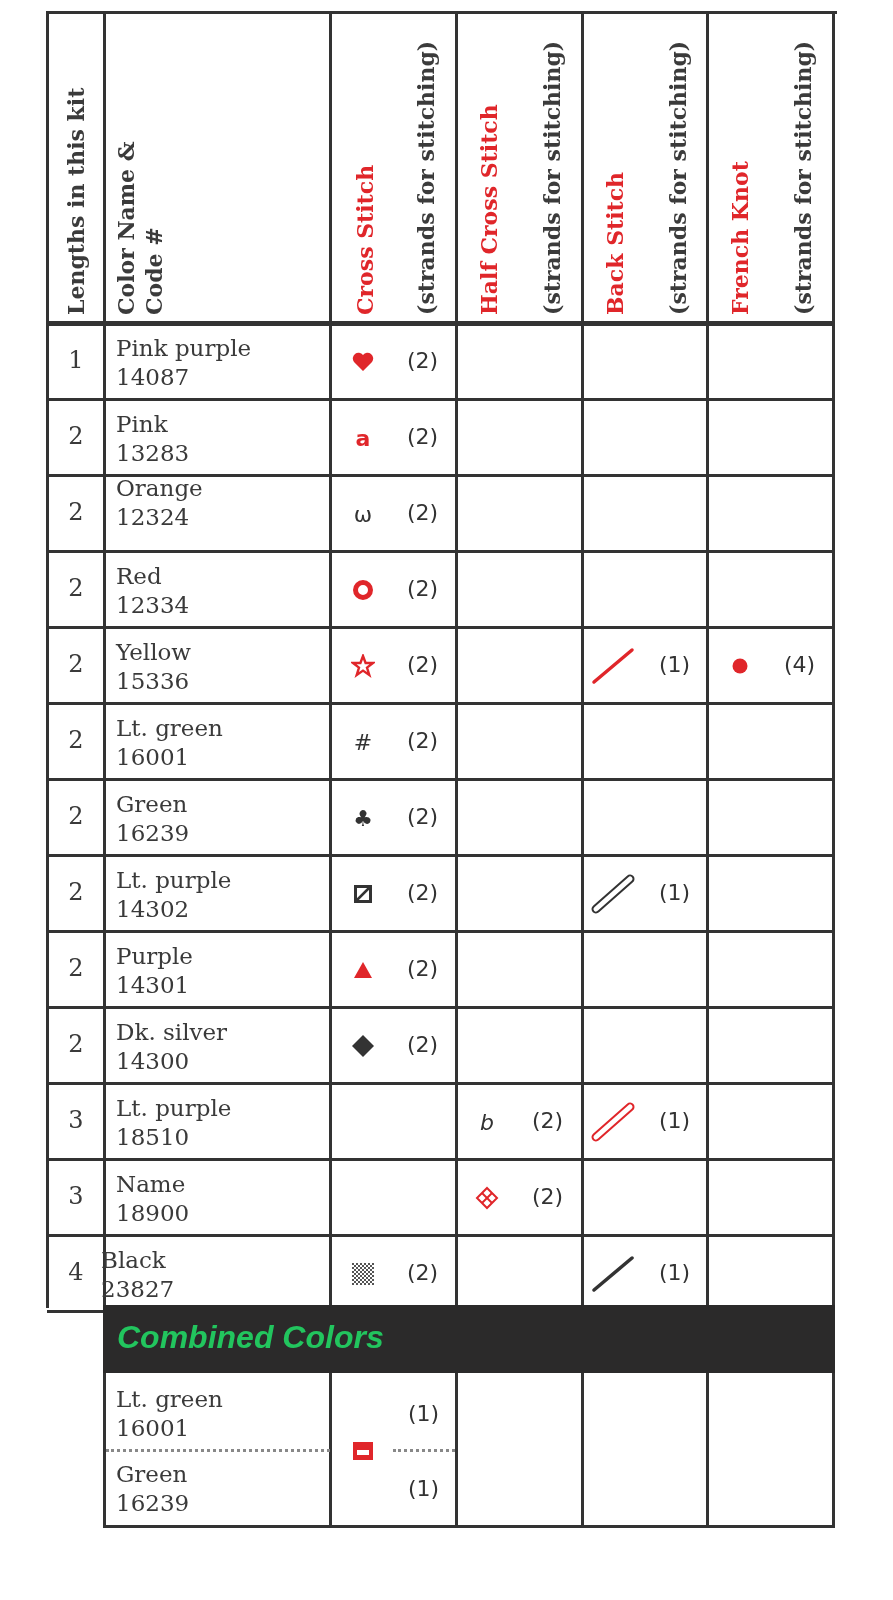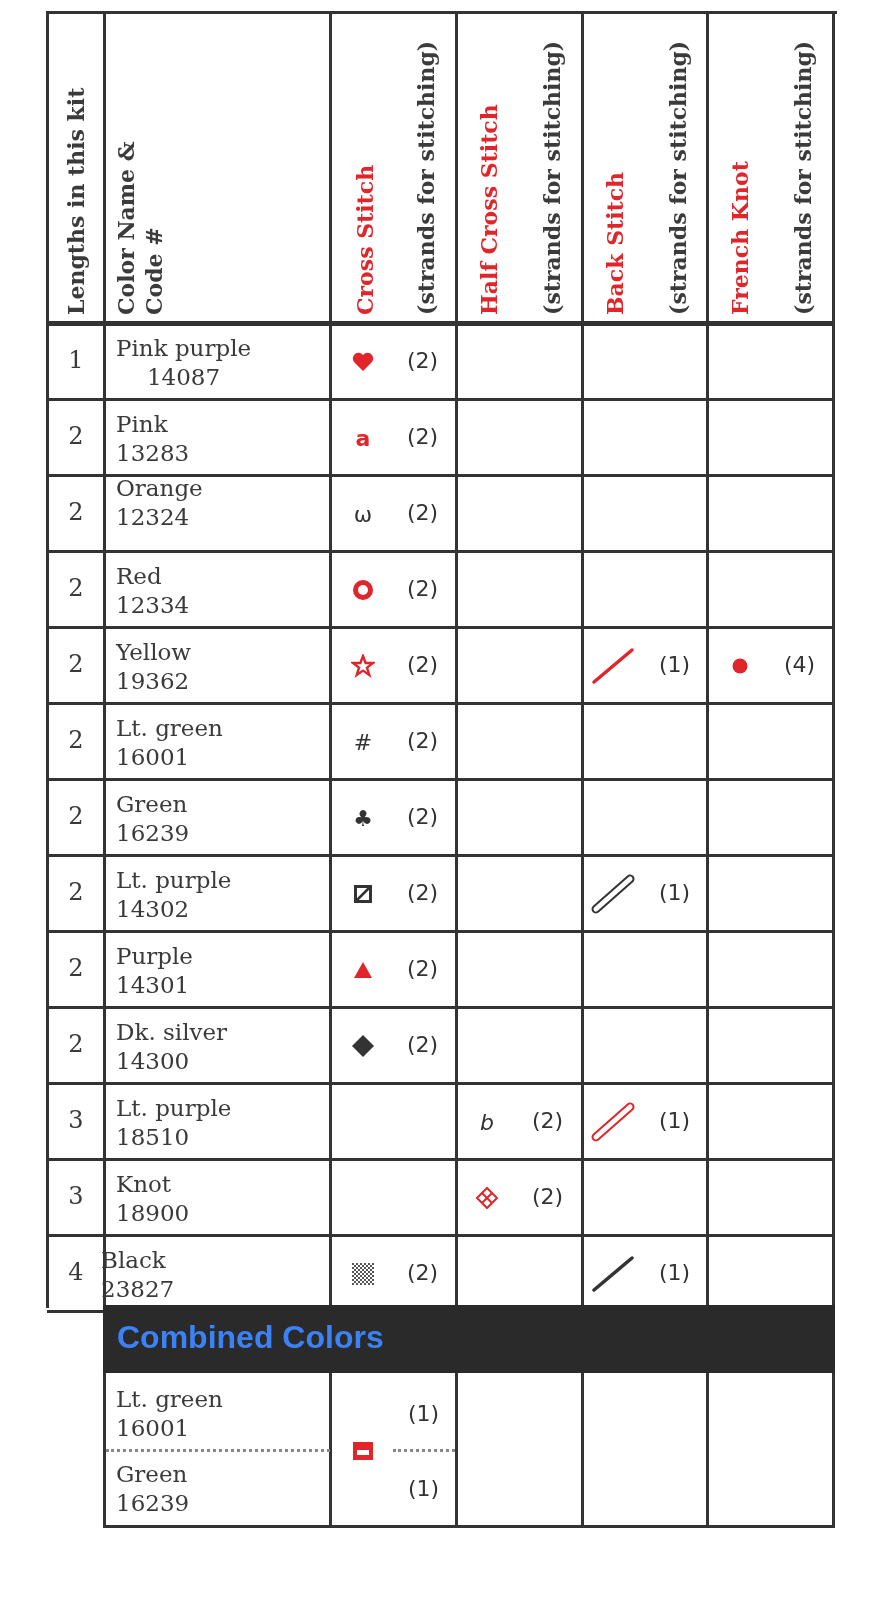--- a/index.html
+++ b/index.html
@@ -10,22 +10,22 @@
   .vl { position:absolute; background:#333; width:3px; }
   .hdr-text { position:absolute; transform-origin:left top; transform:rotate(-90deg);
               white-space:nowrap; font-weight:bold; font-size:22px; line-height:26px; }
   .hdr-black { color:#3b3b3b; }
   .hdr-red { color:#e0262a; }
   .cell-num { position:absolute; width:58px; text-align:center; font-size:24px; }
   .cell-name { position:absolute; font-size:23px; line-height:29px; color:#3a3a3a; }
   .strand { position:absolute; font-size:22px; font-family:"DejaVu Sans", "Liberation Sans", sans-serif; color:#333; }
   .sym { position:absolute; display:flex; align-items:center; justify-content:center; width:30px; height:30px; }
   .band { position:absolute; background:#2b2a2a; }
-  .band-text { position:absolute; color:#3b82f6; font-family:"Liberation Sans", "DejaVu Sans", sans-serif;
-               font-weight:bold; font-size:32px; }
+  .band-text { position:absolute; color:#22c55e; font-family:"Liberation Sans", "DejaVu Sans", sans-serif;
+               font-weight:bold; font-style:italic; font-size:32px; }
   .dotline { position:absolute; height:0; border-top:3px dotted #888; }
 </style>
 </head>
 <body>
 
 <div class="abs" style="left:47px;top:12px;width:790px;height:1296px;"></div>
 
 <div class="hl" style="left:47px;top:11px;width:790px;"></div>
 <div class="vl" style="left:46px;top:11px;height:1297px;"></div>
 <div class="vl" style="left:832px;top:11px;height:1517px;"></div>
@@ -49,21 +49,21 @@
 <div class="hdr-text hdr-black" style="left:539px;top:315px;">(strands for stitching)</div>
 <div class="hdr-text hdr-red" style="left:602px;top:315px;">Back Stitch</div>
 <div class="hdr-text hdr-black" style="left:665px;top:315px;">(strands for stitching)</div>
 <div class="hdr-text hdr-red" style="left:727px;top:315px;">French Knot</div>
 <div class="hdr-text hdr-black" style="left:790px;top:315px;">(strands for stitching)</div>
 
 <div id="rows">
     <div class="hl" style="left:47px;top:398px;width:788px;"></div>
     <div class="abs" style="left:47px;top:324px;width:788px;height:76px;"></div>
     <div class="cell-num" style="left:47px;top:346px;">1</div>
-    <div class="cell-name" style="left:116px;top:334px;text-align:center;">
+    <div class="cell-name" style="left:116px;top:334px;">
       <div>Pink purple</div>
       <div>14087</div>
     </div>
     <div class="sym" style="left:348px;top:341px;width:30px;height:42px;">
       <svg width="22" height="20" viewBox="0 0 22 20">
         <path d="M11 19 L2 10 A5 5 0 0 1 11 3 A5 5 0 0 1 20 10 Z" fill="#e0262a"></path>
       </svg>
     </div>
     <div class="strand" style="left:407px;top:348px;">(2)</div>
     <div class="hl" style="left:47px;top:474px;width:788px;"></div>
@@ -99,21 +99,21 @@
       <svg width="22" height="22" viewBox="0 0 22 22">
         <circle cx="11" cy="11" r="7.5" fill="none" stroke="#e0262a" stroke-width="5"></circle>
       </svg>
     </div>
     <div class="strand" style="left:407px;top:576px;">(2)</div>
     <div class="hl" style="left:47px;top:702px;width:788px;"></div>
     <div class="abs" style="left:47px;top:628px;width:788px;height:76px;"></div>
     <div class="cell-num" style="left:47px;top:650px;">2</div>
     <div class="cell-name" style="left:116px;top:638px;">
       <div>Yellow</div>
-      <div>19362</div>
+      <div>15336</div>
     </div>
     <div class="sym" style="left:348px;top:645px;width:30px;height:42px;">
       <svg width="24" height="24" viewBox="0 0 24 24">
         <polygon points="12,2 14.6,9 22,9 16,13.6 18.3,21 12,16.6 5.7,21 8,13.6 2,9 9.4,9" fill="none" stroke="#e0262a" stroke-width="2.4"></polygon>
       </svg>
     </div>
     <div class="strand" style="left:407px;top:652px;">(2)</div>
     <div class="sym" style="left:590px;top:645px;width:46px;height:42px;">
       <svg width="46" height="40" viewBox="0 0 46 40">
         <line x1="4" y1="36" x2="42" y2="4" stroke="#e0262a" stroke-width="3.5" stroke-linecap="round"></line>
@@ -210,21 +210,21 @@
       <svg width="46" height="42" viewBox="0 0 46 42">
         <line x1="6" y1="36" x2="40" y2="6" stroke="#e0262a" stroke-width="9" stroke-linecap="round"></line>
         <line x1="6" y1="36" x2="40" y2="6" stroke="#fff" stroke-width="5" stroke-linecap="round"></line>
       </svg>
     </div>
     <div class="strand" style="left:659px;top:1108px;">(1)</div>
     <div class="hl" style="left:47px;top:1234px;width:788px;"></div>
     <div class="abs" style="left:47px;top:1160px;width:788px;height:76px;"></div>
     <div class="cell-num" style="left:47px;top:1182px;">3</div>
     <div class="cell-name" style="left:116px;top:1170px;">
-      <div>Knot</div>
+      <div>Name</div>
       <div>18900</div>
     </div>
     <div class="sym" style="left:472px;top:1177px;width:30px;height:42px;">
       <svg width="24" height="24" viewBox="0 0 24 24">
         <g fill="none" stroke="#e0262a" stroke-width="2">
           <polygon points="12,2 22,12 12,22 2,12"></polygon>
           <line x1="7" y1="7" x2="17" y2="17"></line>
           <line x1="17" y1="7" x2="7" y2="17"></line>
         </g>
       </svg>

